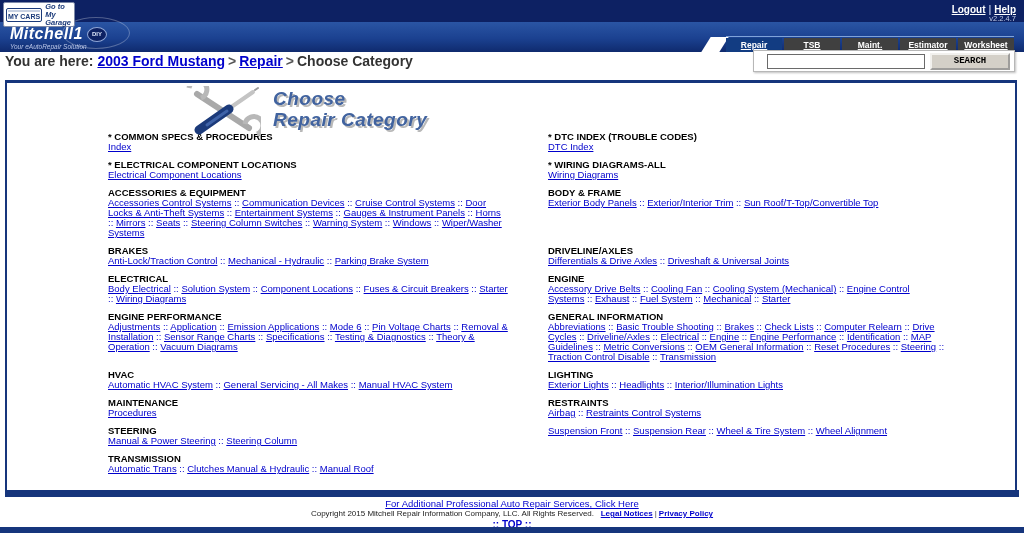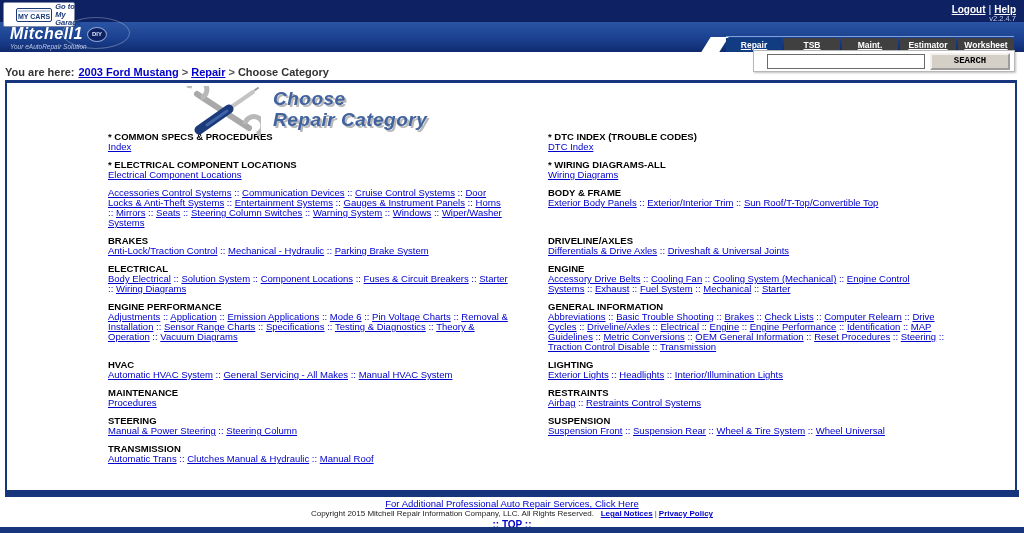--- a/index.html
+++ b/index.html
@@ -7,21 +7,21 @@
     width:1024px;height:533px;position:relative;overflow:hidden;
     background:#fff;font-family:"Liberation Sans", sans-serif;
   }
   a{cursor:pointer;}
 
   
   .topbar{position:absolute;top:0;left:0;width:1024px;height:22px;background:#0d2163;}
   .garage-btn{
     position:absolute;top:2px;left:3px;width:72px;height:25px;background:#fff;
     border:1px solid #7e8aa8;border-radius:2px;display:flex;align-items:center;
-    gap:3px;padding:1px 12px;z-index:9;box-sizing:border-box;
+    gap:3px;padding:1px 2px;z-index:9;box-sizing:border-box;
   }
   .plate{
     border:1px solid #1b3a7a;border-radius:2px;background:#fdfdfd;color:#1b3a7a;
     font-size:7px;font-weight:bold;padding:4px 1px 1px 1px;position:relative;line-height:7px;white-space:nowrap;
   }
   .plate::before{content:"";position:absolute;top:1px;left:1px;right:1px;height:2px;background:#c7d0e2;}
   .garage-label{font-size:7.5px;font-weight:bold;font-style:italic;color:#1b3a7a;line-height:8px;}
   .logout-help{position:absolute;top:4px;right:8px;font-size:10px;font-weight:bold;color:#fff;z-index:3;}
   .logout-help a{color:#fff;text-decoration:underline;}
   .logout-help .pipe{color:#aab6d8;margin:0 3px;text-decoration:none;}
@@ -47,21 +47,21 @@
   .tabs{position:absolute;top:36px;right:10px;display:flex;gap:2px;z-index:3;
     border-top:1px solid #7fa3d9;padding-top:1px;}
   .tab{
     width:56px;height:14px;background:#404040;color:#fff;font-size:8.5px;font-weight:bold;
     text-decoration:underline;display:flex;align-items:center;justify-content:center;
   }
   .tab.active{background:#123c82;}
 
   
   .crumbbar{position:absolute;top:52px;left:0;width:1024px;height:20px;background:#fff;}
-  .crumbs{position:absolute;top:66px;left:5px;font-size:11px;color:#333;font-weight:bold;}
+  .crumbs{position:absolute;top:53px;left:5px;font-size:14px;color:#333;font-weight:bold;}
   .crumbs a{color:#0000cc;text-decoration:underline;font-weight:bold;}
   .crumbs .sep{color:#555;margin:0 3px;}
   .crumbs .here{margin-right:4px;}
 
   
   .search-panel{
     position:absolute;top:50px;right:9px;width:262px;height:22px;background:#fff;
     border:1px solid #b7b7b7;box-shadow:1px 1px 2px rgba(0,0,0,0.25);
     display:flex;align-items:center;justify-content:flex-end;gap:5px;padding:0 4px;z-index:8;box-sizing:border-box;
   }
@@ -185,20 +185,21 @@
         <div class="cat-title">* ELECTRICAL COMPONENT LOCATIONS</div>
         <div class="cat-links"><a>Electrical Component Locations</a></div>
       </div>
       <div class="cat-cell right">
         <div class="cat-title">* WIRING DIAGRAMS-ALL</div>
         <div class="cat-links"><a>Wiring Diagrams</a></div>
       </div>
     </div>
     <div class="cat-row">
       <div class="cat-cell left">
+        <div class="cat-title">ACCESSORIES &amp; EQUIPMENT</div>
         <div class="cat-links"><a>Accessories Control Systems</a><span class="lsep"> :: </span><a>Communication Devices</a><span class="lsep"> :: </span><a>Cruise Control Systems</a><span class="lsep"> :: </span><a>Door Locks &amp; Anti-Theft Systems</a><span class="lsep"> :: </span><a>Entertainment Systems</a><span class="lsep"> :: </span><a>Gauges &amp; Instrument Panels</a><span class="lsep"> :: </span><a>Horns</a><span class="lsep"> :: </span><a>Mirrors</a><span class="lsep"> :: </span><a>Seats</a><span class="lsep"> :: </span><a>Steering Column Switches</a><span class="lsep"> :: </span><a>Warning System</a><span class="lsep"> :: </span><a>Windows</a><span class="lsep"> :: </span><a>Wiper/Washer Systems</a></div>
       </div>
       <div class="cat-cell right">
         <div class="cat-title">BODY &amp; FRAME</div>
         <div class="cat-links"><a>Exterior Body Panels</a><span class="lsep"> :: </span><a>Exterior/Interior Trim</a><span class="lsep"> :: </span><a>Sun Roof/T-Top/Convertible Top</a></div>
       </div>
     </div>
     <div class="cat-row">
       <div class="cat-cell left">
         <div class="cat-title">BRAKES</div>
@@ -248,22 +249,21 @@
         <div class="cat-title">RESTRAINTS</div>
         <div class="cat-links"><a>Airbag</a><span class="lsep"> :: </span><a>Restraints Control Systems</a></div>
       </div>
     </div>
     <div class="cat-row">
       <div class="cat-cell left">
         <div class="cat-title">STEERING</div>
         <div class="cat-links"><a>Manual &amp; Power Steering</a><span class="lsep"> :: </span><a>Steering Column</a></div>
       </div>
       <div class="cat-cell right">
-        <div class="cat-title">SUSPENSION</div>
-        <div class="cat-links"><a>Suspension Front</a><span class="lsep"> :: </span><a>Suspension Rear</a><span class="lsep"> :: </span><a>Wheel &amp; Tire System</a><span class="lsep"> :: </span><a>Wheel Universal</a></div>
+        <div class="cat-links"><a>Suspension Front</a><span class="lsep"> :: </span><a>Suspension Rear</a><span class="lsep"> :: </span><a>Wheel &amp; Tire System</a><span class="lsep"> :: </span><a>Wheel Alignment</a></div>
       </div>
     </div>
     <div class="cat-row">
       <div class="cat-cell left">
         <div class="cat-title">TRANSMISSION</div>
         <div class="cat-links"><a>Automatic Trans</a><span class="lsep"> :: </span><a>Clutches Manual &amp; Hydraulic</a><span class="lsep"> :: </span><a>Manual Roof</a></div>
       </div>
       <div class="cat-cell right"></div>
     </div>
   </div>

